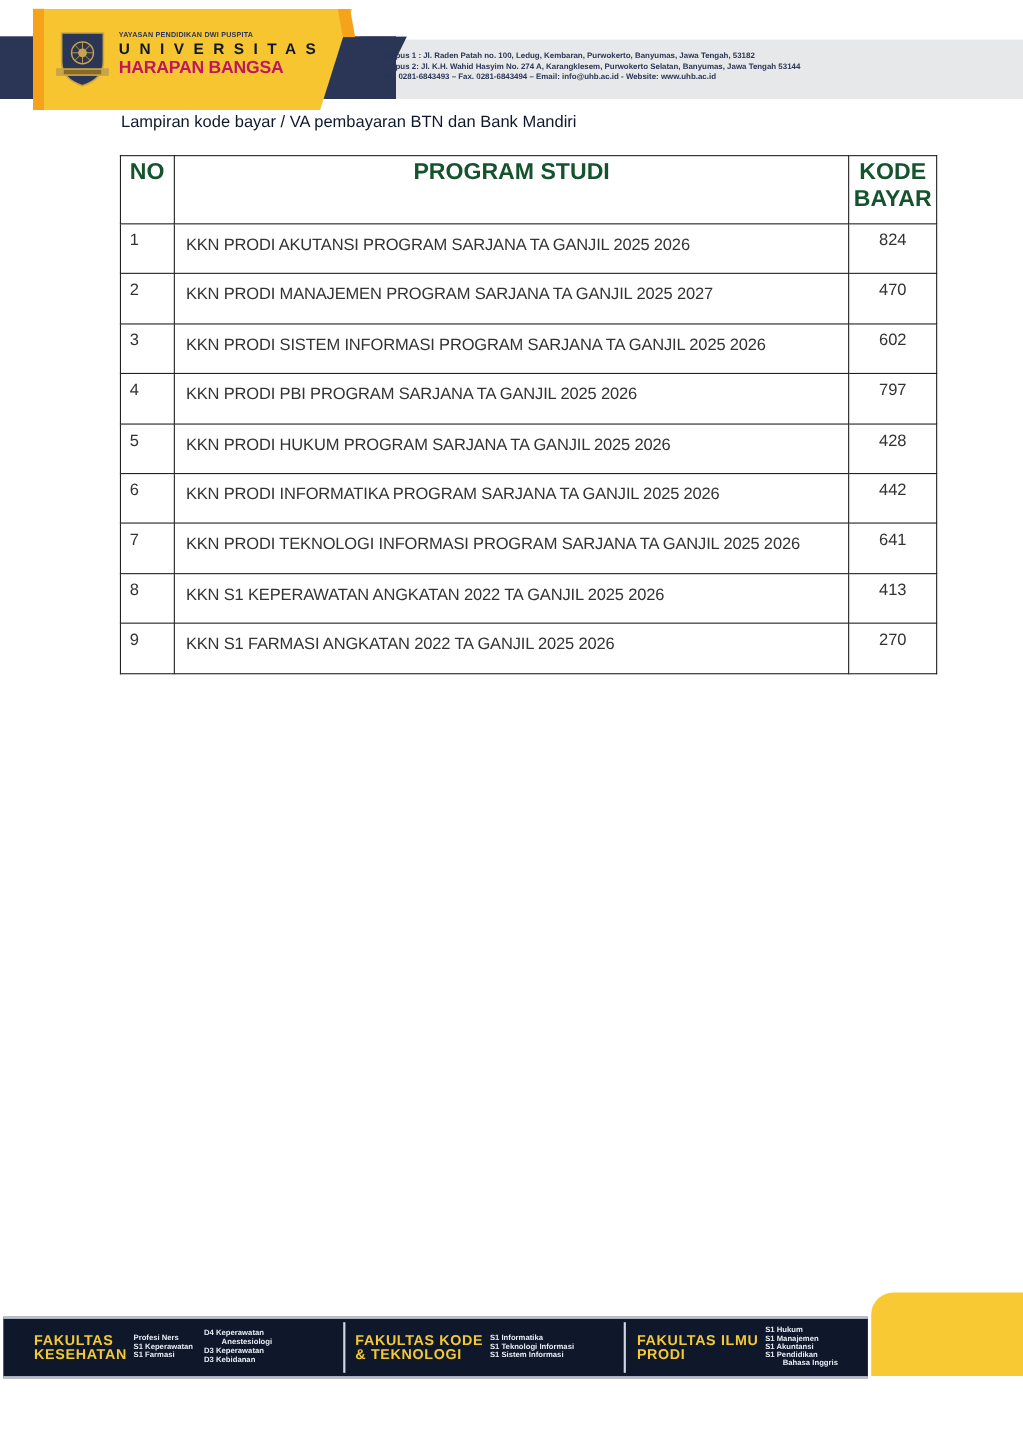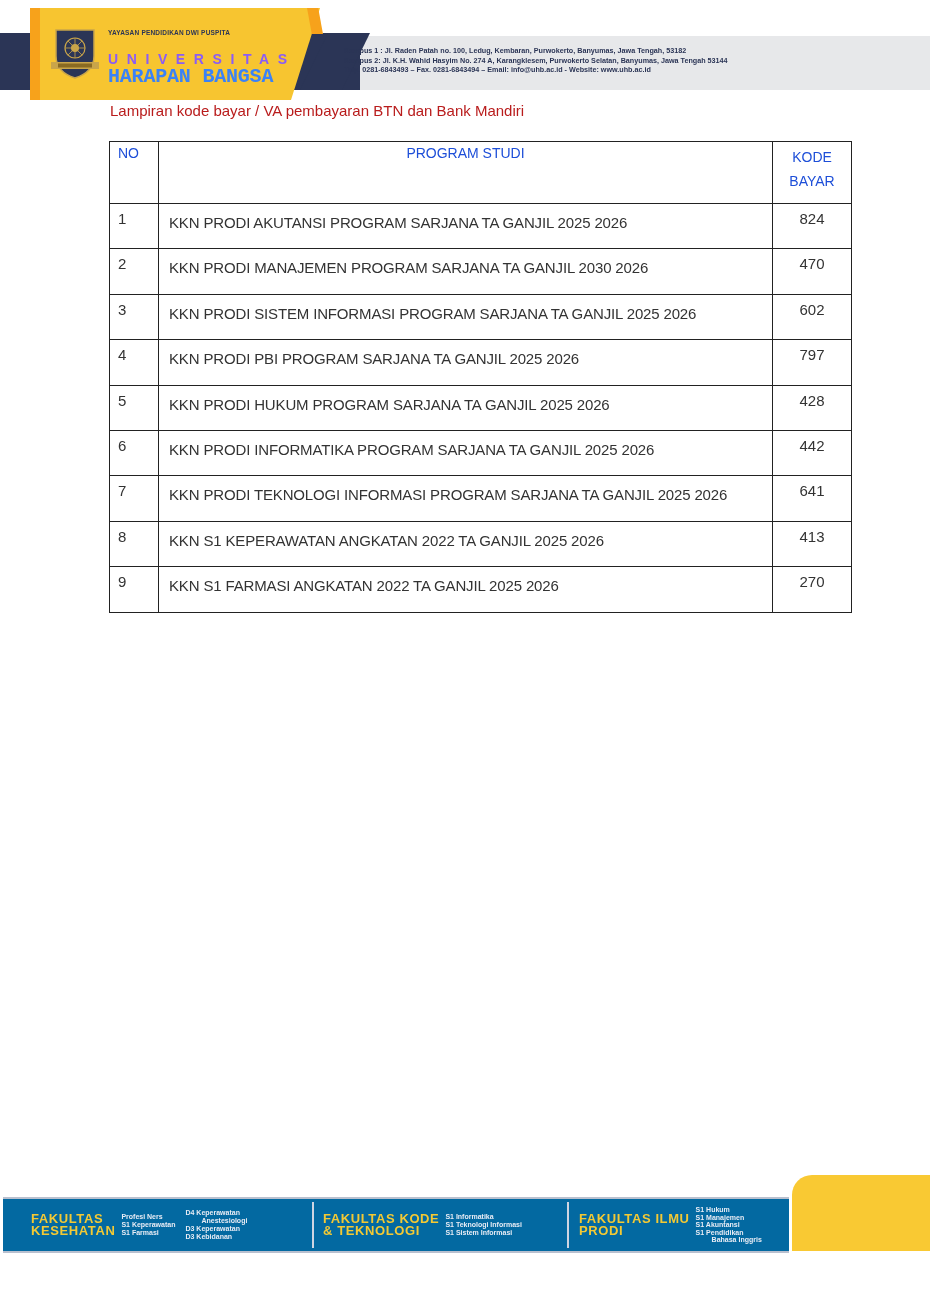--- a/index.html
+++ b/index.html
@@ -13,42 +13,42 @@
        clip-path: polygon(40% 0, 100% 0, 60% 100%, 0 100%); }
   .hdr-yellow { position: absolute; left: 30px; top: 8px; width: 290px; height: 92px; background: #f7c530;
        clip-path: polygon(0 0, 100% 0, 90% 100%, 0 100%); border-bottom-right-radius: 18px; }
   .hdr-orange { position: absolute; left: 30px; top: 8px; width: 10px; height: 92px; background: #f7a21b; }
   .hdr-orange-tip { position: absolute; left: 307px; top: 8px; width: 16px; height: 26px; background: #f7a21b;
        clip-path: polygon(0 0, 70% 0, 100% 100%, 30% 100%); }
 
   .logo-emblem { position: absolute; left: 50px; top: 26px; width: 50px; height: 54px; }
   .logo-text { position: absolute; left: 108px; top: 29px; }
   .logo-small { font-size: 6.5px; font-weight: bold; color: #2b3556; letter-spacing: 0.2px; }
-  .logo-univ { font-size: 14px; font-weight: bold; color: #8b5cf6; letter-spacing: 8.6px; line-height: 15px; margin-top: 16px; }
-  .logo-hb { font-size: 20px; font-weight: bold; color: #3b82f6; line-height: 20px; letter-spacing: -0.2px; font-family: Liberation Mono, monospace; }
+  .logo-univ { font-size: 14px; font-weight: bold; color: #0f172a; letter-spacing: 8.6px; line-height: 15px; margin-top: 1px; }
+  .logo-hb { font-size: 16px; font-weight: bold; color: #be185d; line-height: 20px; letter-spacing: -0.2px; }
 
   .hdr-addr { position: absolute; left: 344px; top: 46px; font-size: 7.2px; font-weight: bold; color: #2b3556; line-height: 9.6px; white-space: nowrap; }
 
   
-  .intro { position: absolute; left: 110px; top: 102px; font-size: 15px; color: #b91c1c; font-family: "Liberation Sans", sans-serif; }
+  .intro { position: absolute; left: 110px; top: 102px; font-size: 15px; color: #0f172a; font-family: "Liberation Sans", sans-serif; }
 
   table.kode { position: absolute; left: 109px; top: 141px; width: 743px; border-collapse: collapse; font-family: "Liberation Sans", sans-serif; }
   table.kode th, table.kode td { border: 1.5px solid #222; vertical-align: top; }
-  table.kode th { font-weight: normal; font-size: 14px; color: #1d4ed8; padding: 3px 4px 0 4px; height: 58px; }
+  table.kode th { font-weight: bold; font-size: 21px; color: #14532d; padding: 3px 4px 0 4px; height: 58px; }
   table.kode th.c-no { width: 36px; text-align: left; padding-left: 8px; }
   table.kode th.c-prog { text-align: center; }
   table.kode th.c-kode { width: 70px; text-align: center; line-height: 24px; margin-top: 34px; }
   table.kode td { height: 34.4px; font-size: 15px; color: #333; padding: 0; }
   table.kode td.c-no { padding: 6px 0 0 8px; }
   table.kode td.c-prog { padding: 10px 0 0 10px; white-space: nowrap; letter-spacing: -0.15px; }
   table.kode td.c-kode { text-align: center; padding-top: 6px; margin-left: 48px; }
 
   
   .ftr-yellow { position: absolute; left: 792px; top: 1175px; width: 138px; height: 76px; background: #f9c933; border-top-left-radius: 20px; }
-  .ftr-bar { position: absolute; left: 3px; top: 1197px; width: 786px; height: 52px; background: #0369a1; border-top: 2px solid #b9c0cf; border-bottom: 2px solid #b9c0cf; }
+  .ftr-bar { position: absolute; left: 3px; top: 1197px; width: 786px; height: 52px; background: #0f172a; border-top: 2px solid #b9c0cf; border-bottom: 2px solid #b9c0cf; }
   .fac { position: absolute; top: 0; height: 52px; display: flex; align-items: center; }
   .fac-title { font-size: 13px; font-weight: bold; color: #f3c934; line-height: 12px; letter-spacing: 0.6px; }
   .fac-list { font-size: 7px; font-weight: bold; color: #e8ecf5; line-height: 8px; margin-left: 6px; }
   .fac-list.indent div.ind { padding-left: 16px; }
   .fac-sep { position: absolute; top: 3px; width: 2px; height: 46px; background: #cfd5e2; }
 </style>
 </head>
 <body>
 
 <div class="hdr">
@@ -92,21 +92,21 @@
     </tr>
   </thead>
   <tbody>
     <tr>
         <td class="c-no">1</td>
         <td class="c-prog">KKN PRODI AKUTANSI PROGRAM SARJANA TA GANJIL 2025 2026</td>
         <td class="c-kode">824</td>
       </tr>
     <tr>
         <td class="c-no">2</td>
-        <td class="c-prog">KKN PRODI MANAJEMEN PROGRAM SARJANA  TA GANJIL 2030 2026</td>
+        <td class="c-prog">KKN PRODI MANAJEMEN PROGRAM SARJANA  TA GANJIL 2025 2027</td>
         <td class="c-kode">470</td>
       </tr>
     <tr>
         <td class="c-no">3</td>
         <td class="c-prog">KKN PRODI SISTEM INFORMASI PROGRAM SARJANA TA GANJIL 2025 2026</td>
         <td class="c-kode">602</td>
       </tr>
     <tr>
         <td class="c-no">4</td>
         <td class="c-prog">KKN PRODI PBI PROGRAM SARJANA TA GANJIL 2025 2026</td>

